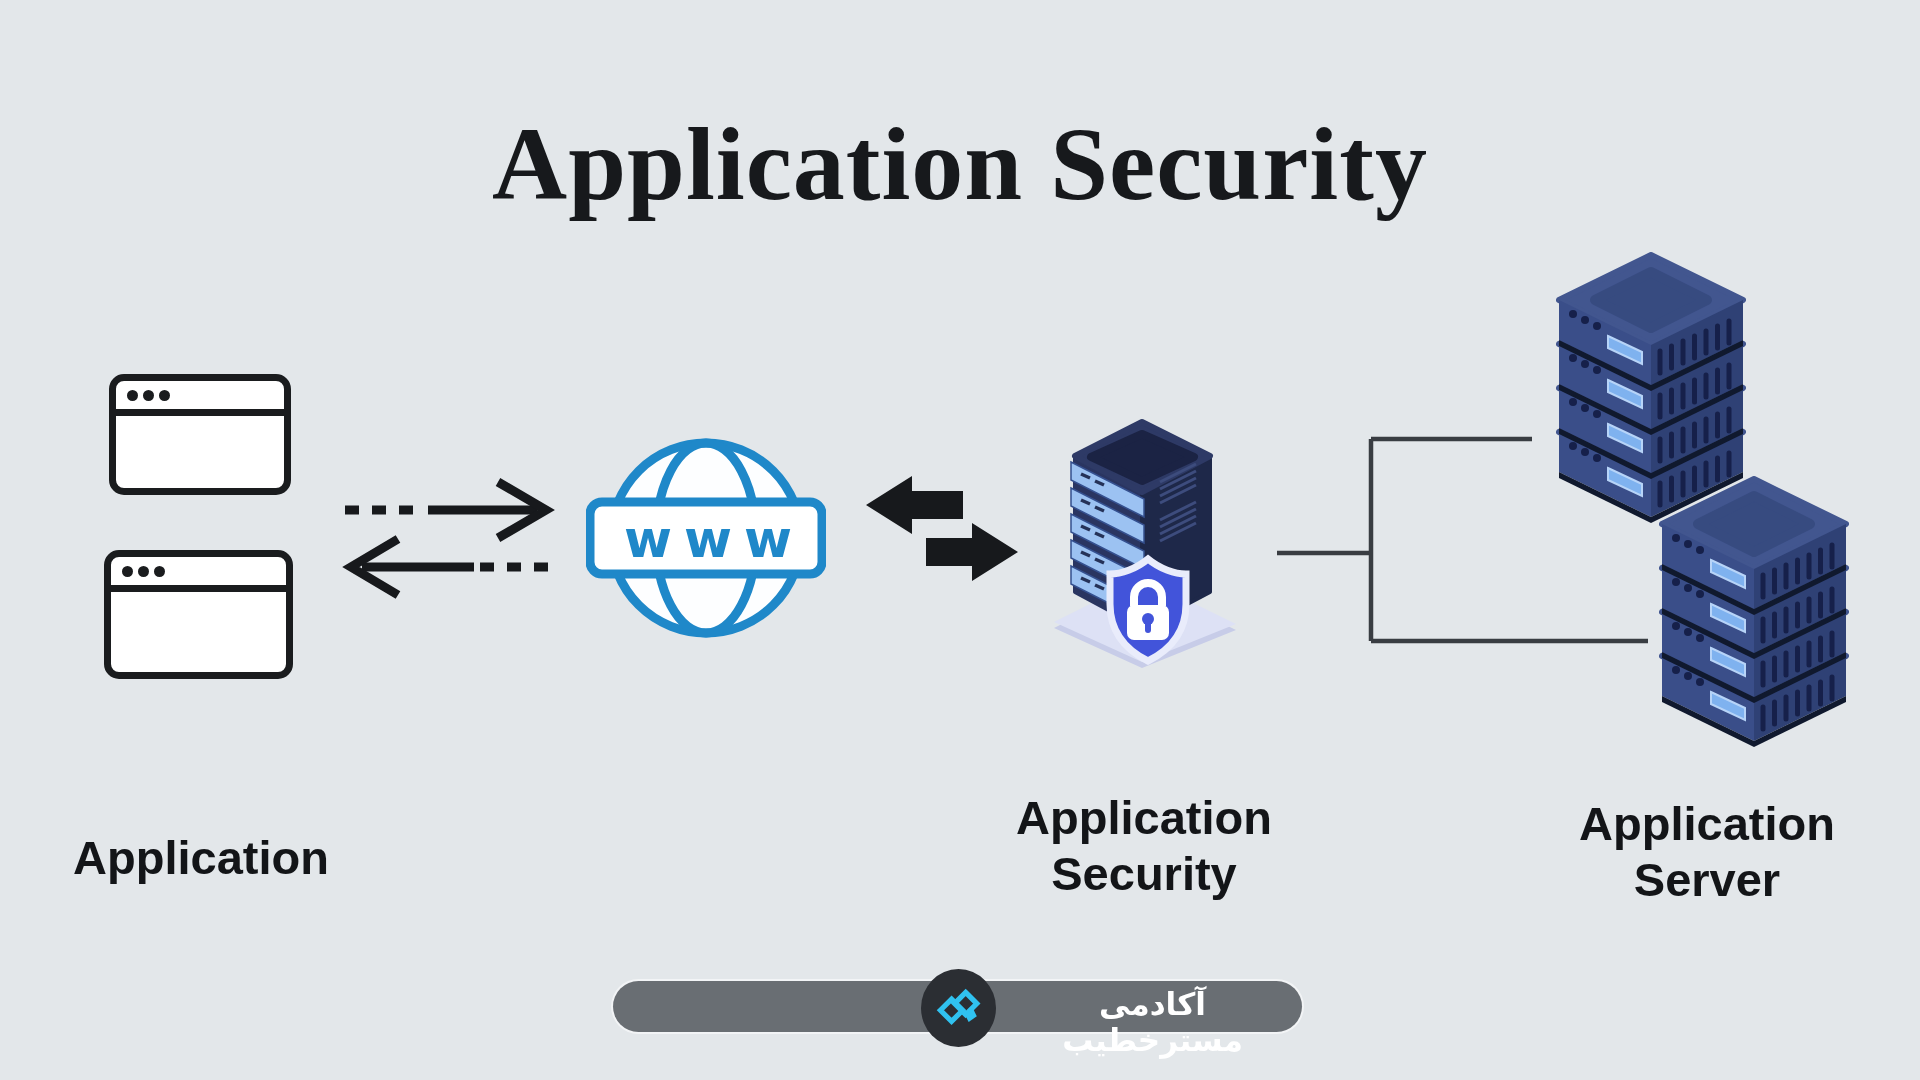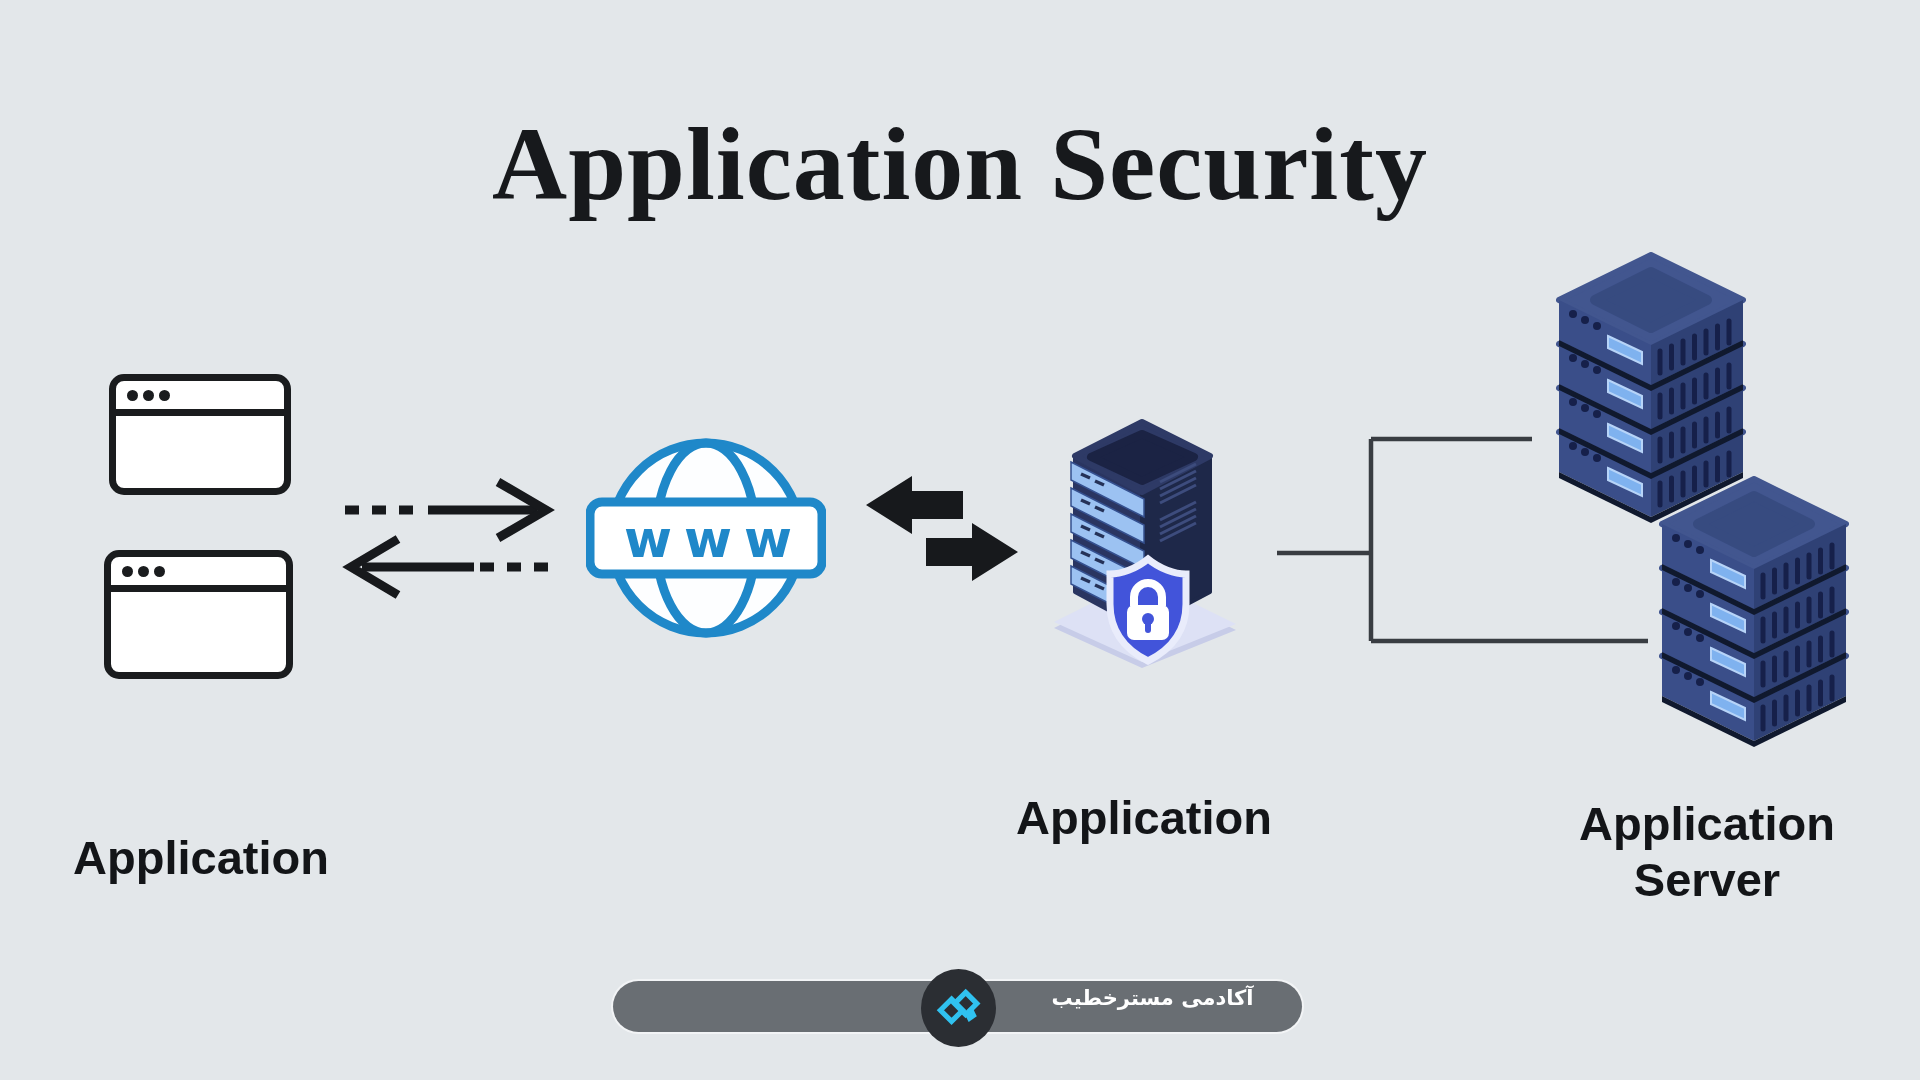--- a/index.html
+++ b/index.html
@@ -44,21 +44,21 @@
   .pill{
     left:613px;top:981px;width:689px;height:51px;border-radius:27px;
     background:#696e73;box-shadow:0 0 0 2px rgba(255,255,255,0.55);
   }
   .footer-url{
     left:615px;top:990px;width:305px;text-align:center;
     color:#f6f8f9;font-weight:700;font-size:29px;letter-spacing:0.5px;
   }
   .footer-academy{
     left:1010px;top:986px;width:285px;text-align:center;direction:rtl;
-    color:#ffffff;font-weight:700;font-size:21px;
+    color:#ffffff;font-weight:700;font-size:31px;
     font-family:"DejaVu Sans",sans-serif;
   }
   .badge-circle{
     left:921px;top:969px;width:75px;height:78px;border-radius:50%;
     background:#2b2e33;display:flex;align-items:center;justify-content:center;
   }
   svg{display:block;}
 </style>
 </head>
 <body>
@@ -198,20 +198,21 @@
   <svg class="abs" style="left:1556px;top:252px" width="190" height="272" viewBox="0 0 190 272">
     <use href="#srv-stack"></use>
   </svg>
   <svg class="abs" style="left:1659px;top:476px" width="190" height="272" viewBox="0 0 190 272">
     <use href="#srv-stack"></use>
   </svg>
 
   <div class="abs nodelabel" id="lbl-application">Application</div>
   <div class="abs nodelabel" id="lbl-security">
     <div>Application</div>
+    <div>Security</div>
   </div>
   <div class="abs nodelabel" id="lbl-server">
     <div>Application</div>
     <div>Server</div>
   </div>
 
   <div class="abs pill"></div>
   <div class="abs footer-academy">آکادمی مسترخطیب</div>
   <div class="abs badge-circle">
     <svg width="58" height="52" viewBox="0 0 76 70">

